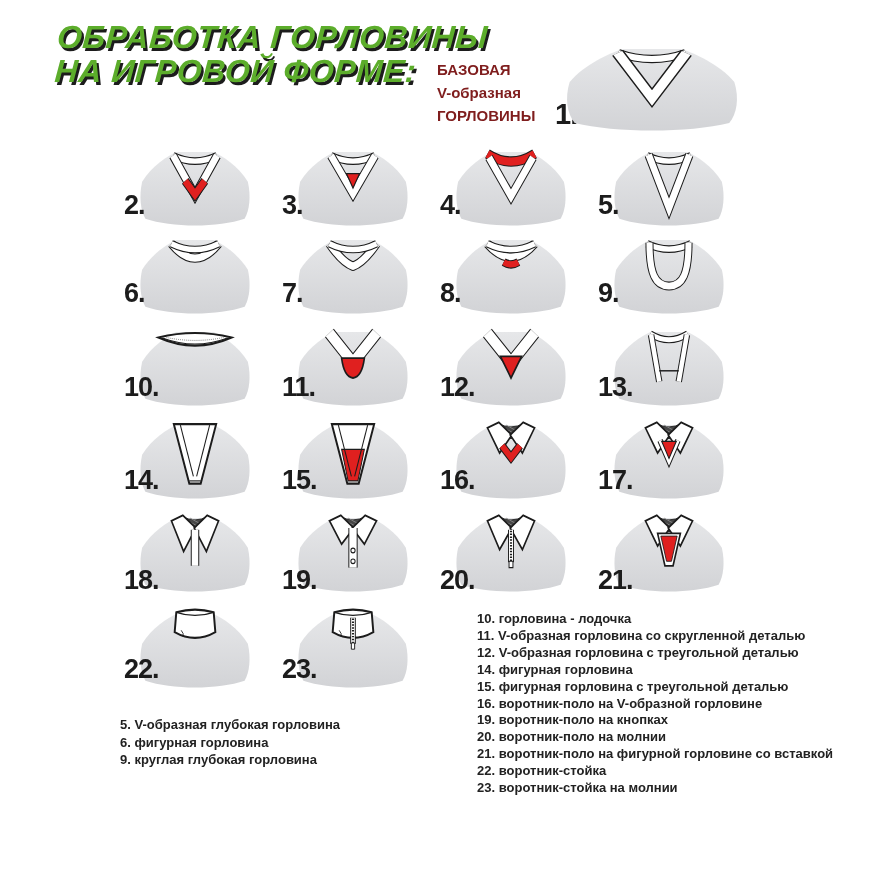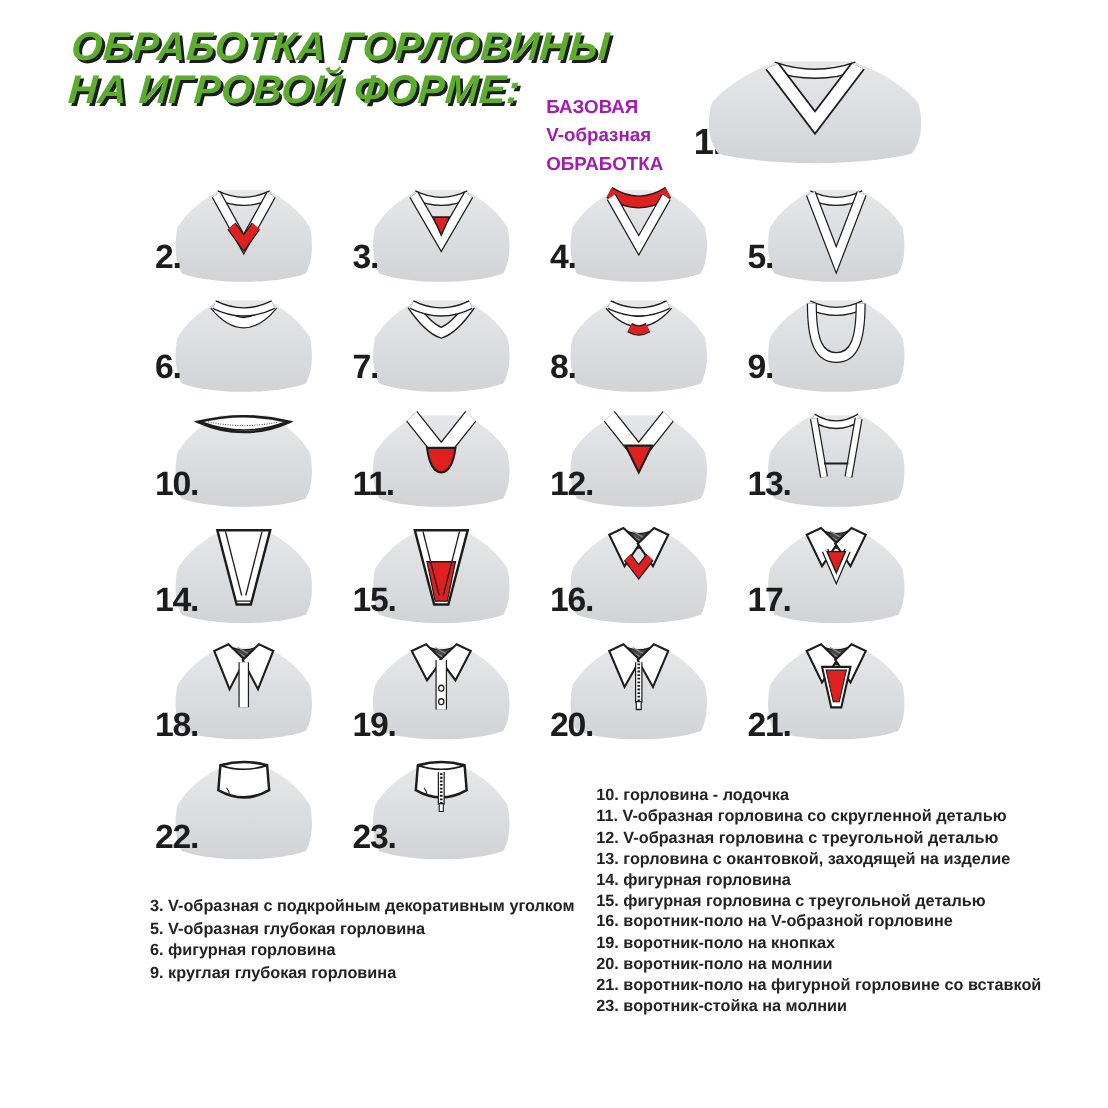--- a/index.html
+++ b/index.html
@@ -2,49 +2,49 @@
 <html><head>
 <meta charset="utf-8">
 <style>
   html,body{margin:0;padding:0;background:#fff;}
   #page{position:relative;width:886px;height:886px;background:#fff;overflow:hidden;
         font-family:"Liberation Sans",sans-serif;color:#1c1c1c;}
   .title{position:absolute;left:56px;top:20px;line-height:34px;
          font-size:32px;font-weight:bold;font-style:italic;letter-spacing:.5px;
          color:#5cad2b;text-shadow:2.5px 2.5px 0 #1c1c1c;white-space:nowrap;
          transform:skewX(-4deg);}
-  .subtitle{position:absolute;left:437px;top:74px;font-size:15px;font-weight:bold;
-            line-height:23px;color:#a21caf;white-space:nowrap;}
+  .subtitle{position:absolute;left:437px;top:58px;font-size:15px;font-weight:bold;
+            line-height:23px;color:#7f1d1d;white-space:nowrap;}
   .cell{position:absolute;width:158px;height:100px;}
   .cell svg{position:absolute;left:12px;top:0;}
   .num{position:absolute;left:2px;font-size:27px;font-weight:bold;color:#1c1c1c;
        letter-spacing:-1px;}
   #featured{position:absolute;left:545px;top:40px;width:210px;height:110px;}
   #featured svg{position:absolute;left:12px;top:0;}
   #featured .num{left:10px;top:58px;font-size:29px;}
   .legend{position:absolute;font-size:13px;font-weight:bold;color:#222;}
   .legend .li{white-space:nowrap;}
   #legend-left{left:120px;top:716px;}
   #legend-left .li{line-height:17.6px;}
-  #legend-right{left:477px;top:628px;}
+  #legend-right{left:477px;top:611px;}
   #legend-right .li{line-height:16.9px;}
 </style>
 </head>
 <body>
 
 <div id="page">
   <div class="title">
     <div>ОБРАБОТКА ГОРЛОВИНЫ</div>
     <div>НА ИГРОВОЙ ФОРМЕ:</div>
   </div>
 
   <div class="subtitle">
     <div>БАЗОВАЯ</div>
     <div>V-образная</div>
-    <div>ОБРАБОТКА</div>
+    <div>ГОРЛОВИНЫ</div>
   </div>
 
   <div id="featured">
     <span class="num">1.</span>
   <svg viewBox="0 0 150 100" width="190" height="100" preserveAspectRatio="none">
         <defs>
           <linearGradient id="g0" x1="0" y1="0" x2="0" y2="1">
             <stop offset="0" stop-color="#e6e7e9"></stop>
             <stop offset="1" stop-color="#d2d3d6"></stop>
           </linearGradient>
@@ -436,31 +436,30 @@
           <path d="M75,13 L75,42" fill="none" stroke="#1c1c1c" stroke-width="6.9" stroke-linejoin="miter" stroke-linecap="butt"></path>
           <path d="M75,13 L75,42" fill="none" stroke="#fff" stroke-width="4.5" stroke-linejoin="miter" stroke-linecap="butt"></path>
           <path d="M75,14 L75,41" fill="none" stroke="#1c1c1c" stroke-width="2.6" stroke-dasharray="1.6 1.6"></path>
           <path d="M73,41 h4 v7 h-4 Z" fill="#fff" stroke="#1c1c1c" stroke-width="1.1" stroke-linejoin="miter"></path>
         </svg>
         <span class="num" style="top: 48px;">23.</span>
       </div>
     </div>
 
   <div id="legend-left" class="legend">
-      <div class="li"><span>3.</span><span> V-образная с подкройным декоративным уголком</span></div>
       <div class="li"><span>5.</span><span> V-образная глубокая горловина</span></div>
       <div class="li"><span>6.</span><span> фигурная горловина</span></div>
       <div class="li"><span>9.</span><span> круглая глубокая горловина</span></div>
     </div>
   <div id="legend-right" class="legend">
       <div class="li"><span>10.</span><span> горловина - лодочка</span></div>
       <div class="li"><span>11.</span><span> V-образная горловина со скругленной деталью</span></div>
       <div class="li"><span>12.</span><span> V-образная горловина с треугольной деталью</span></div>
-      <div class="li"><span>13.</span><span> горловина с  окантовкой, заходящей на изделие</span></div>
       <div class="li"><span>14.</span><span> фигурная горловина</span></div>
       <div class="li"><span>15.</span><span> фигурная горловина с треугольной деталью</span></div>
       <div class="li"><span>16.</span><span> воротник-поло на V-образной горловине</span></div>
       <div class="li"><span>19.</span><span> воротник-поло на кнопках</span></div>
       <div class="li"><span>20.</span><span> воротник-поло на молнии</span></div>
       <div class="li"><span>21.</span><span> воротник-поло на фигурной горловине со вставкой</span></div>
+      <div class="li"><span>22.</span><span> воротник-стойка</span></div>
       <div class="li"><span>23.</span><span> воротник-стойка на молнии</span></div>
     </div>
 </div>
 
 </body></html>

